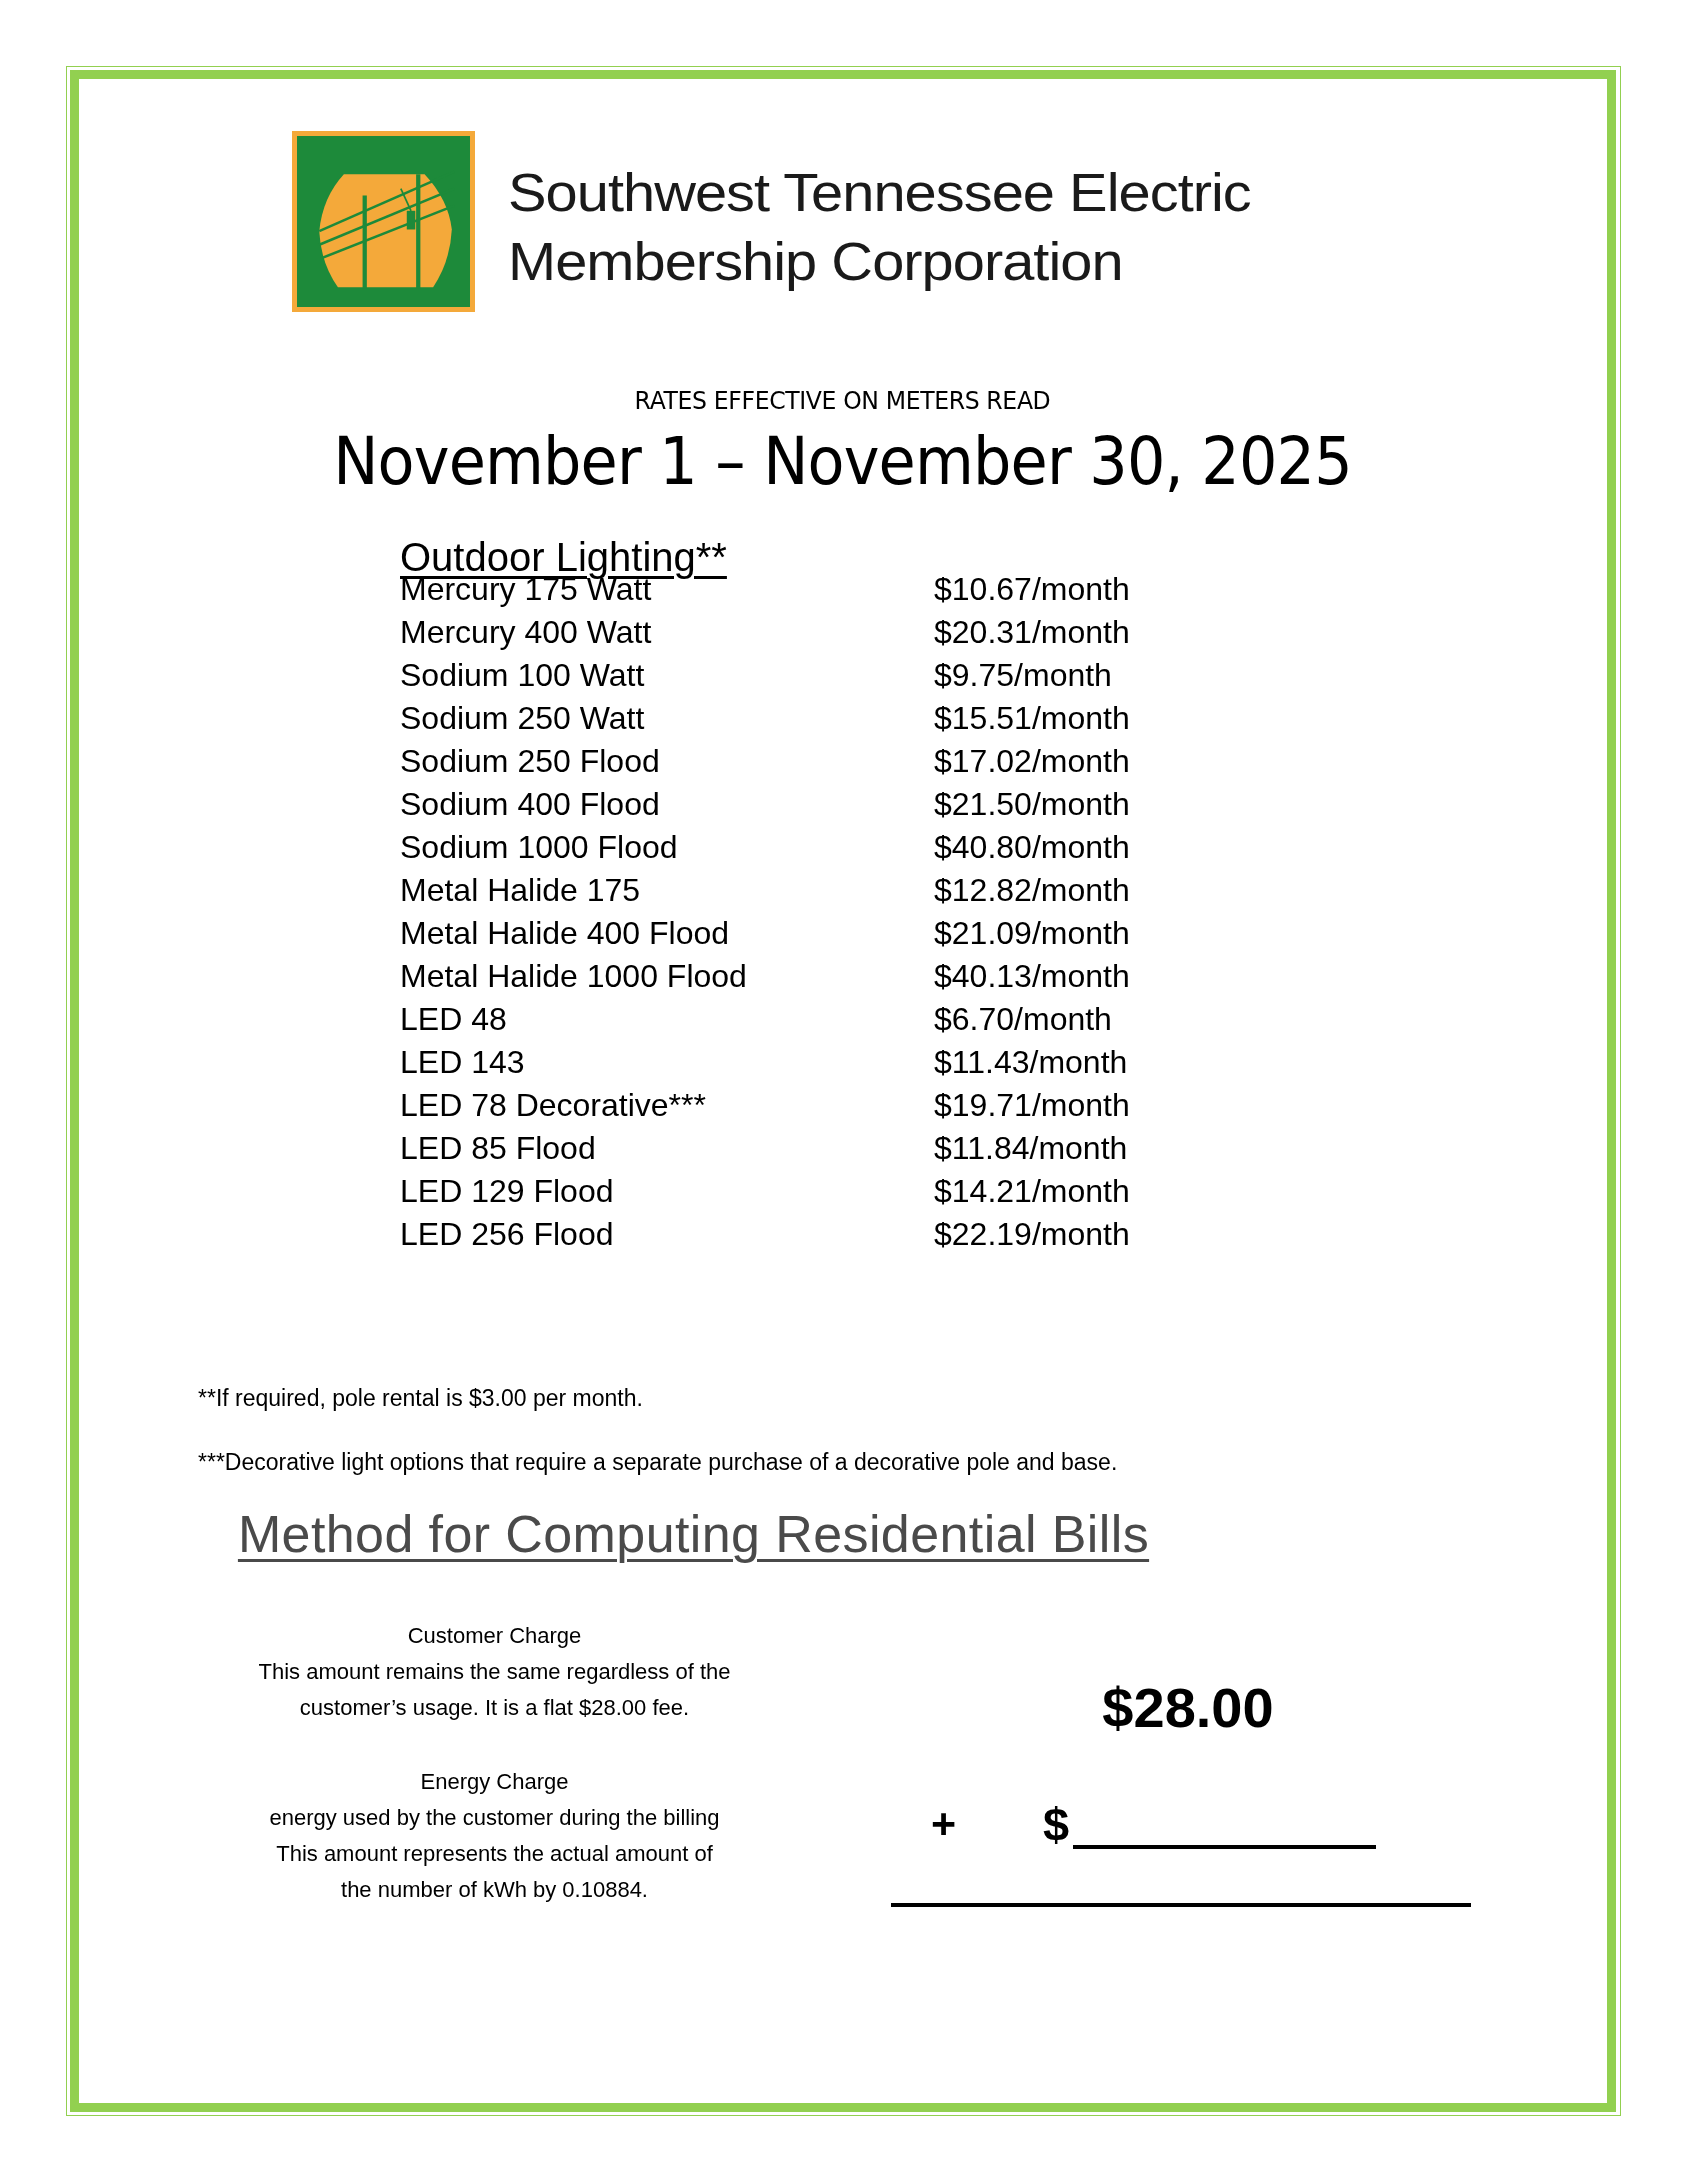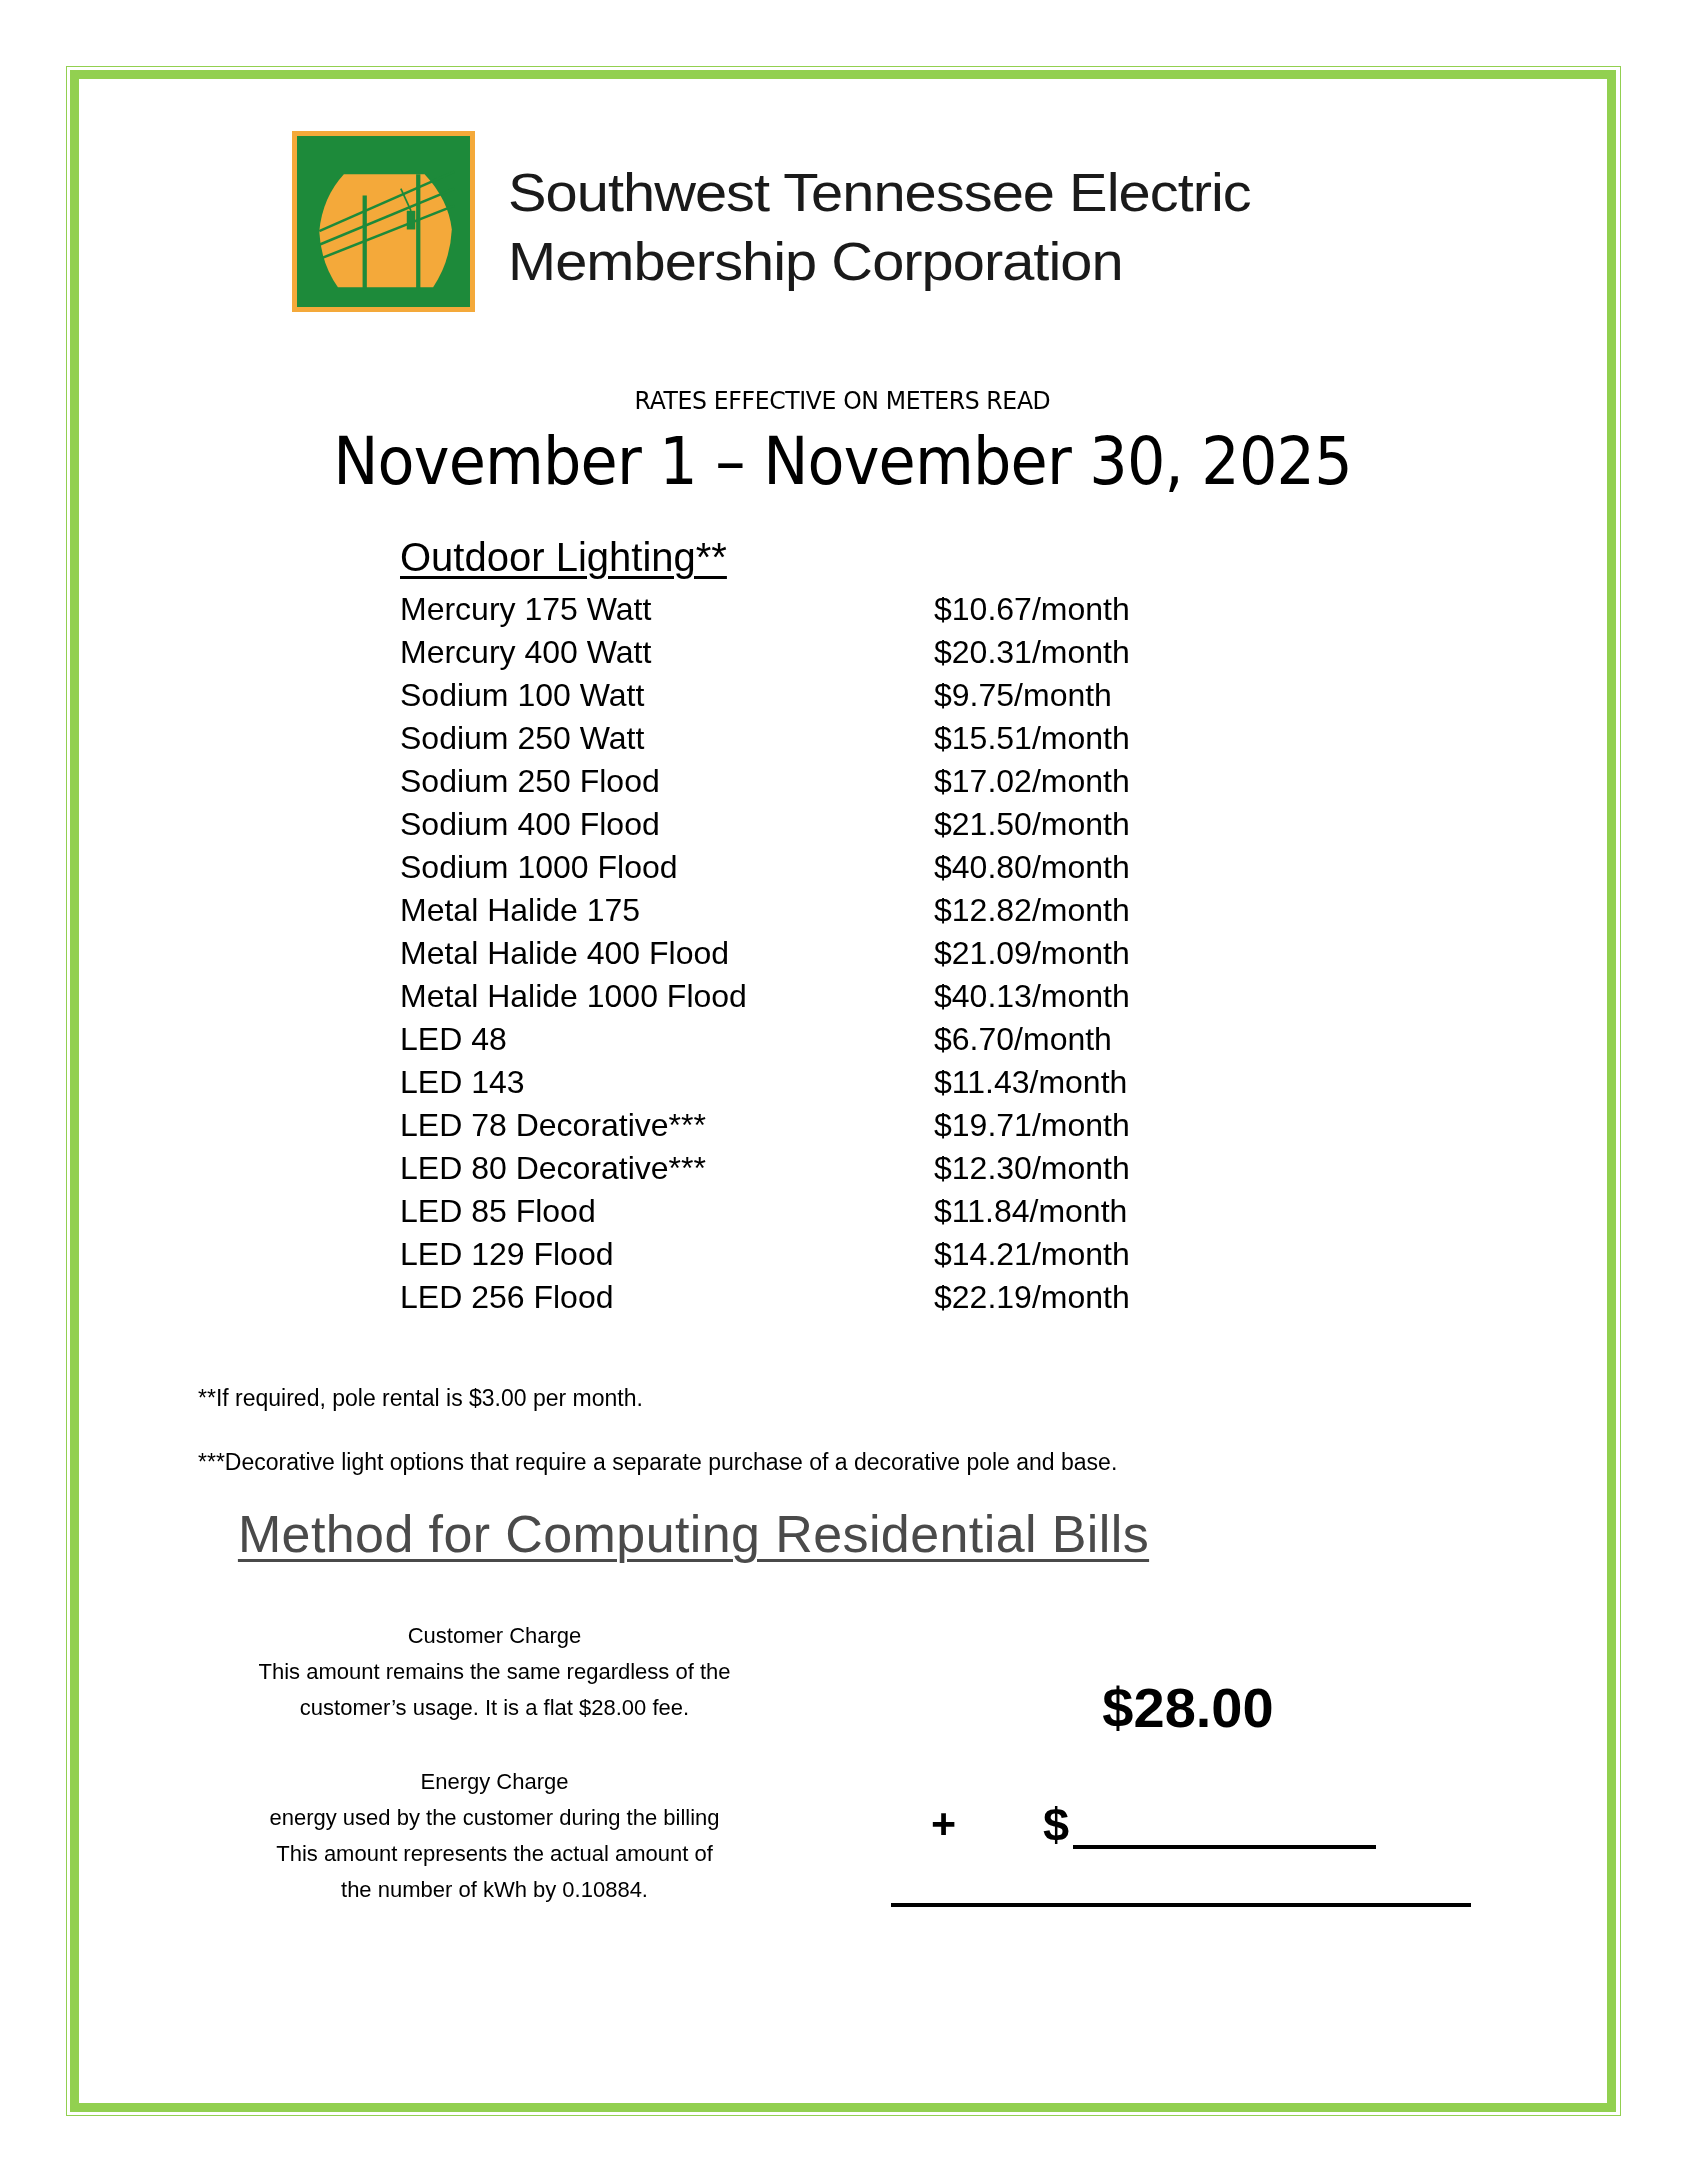--- a/index.html
+++ b/index.html
@@ -41,21 +41,21 @@
       font-family: "DejaVu Sans", sans-serif; font-size: 65px; letter-spacing: -0.9px;
       transform: scaleX(0.93);
     }
 
     .section-title {
       position: absolute; left: 400px; top: 535px;
       font-size: 40px; text-decoration: underline; text-decoration-thickness: 3.4px;
       text-underline-offset: 5.1px; white-space: nowrap;
     }
 
-    .rates-table { position: absolute; left: 400px; top: 588px; width: 767px; }
+    .rates-table { position: absolute; left: 400px; top: 568px; width: 767px; }
     .rate-row {
       position: relative; height: 43px; font-size: 32px; line-height: 43px; white-space: nowrap;
     }
     .rate-name { position: absolute; left: 0; top: 0; }
     .rate-price { position: absolute; left: 534px; top: 0; }
 
     .footnote {
       position: absolute; left: 198px; font-size: 23px; white-space: nowrap; margin-top: 12px;
     }
     .footnote.one { top: 1373px; }
@@ -171,24 +171,20 @@
   </div>
   <div class="rate-row">
     <span class="rate-name">LED 143</span>
     <span class="rate-price">$11.43/month</span>
   </div>
   <div class="rate-row">
     <span class="rate-name">LED 78 Decorative***</span>
     <span class="rate-price">$19.71/month</span>
   </div>
   <div class="rate-row">
-    <span class="rate-name">LED 80 Decorative***</span>
-    <span class="rate-price">$12.30/month</span>
-  </div>
-  <div class="rate-row">
     <span class="rate-name">LED 85 Flood</span>
     <span class="rate-price">$11.84/month</span>
   </div>
   <div class="rate-row">
     <span class="rate-name">LED 129 Flood</span>
     <span class="rate-price">$14.21/month</span>
   </div>
   <div class="rate-row">
     <span class="rate-name">LED 256 Flood</span>
     <span class="rate-price">$22.19/month</span>

